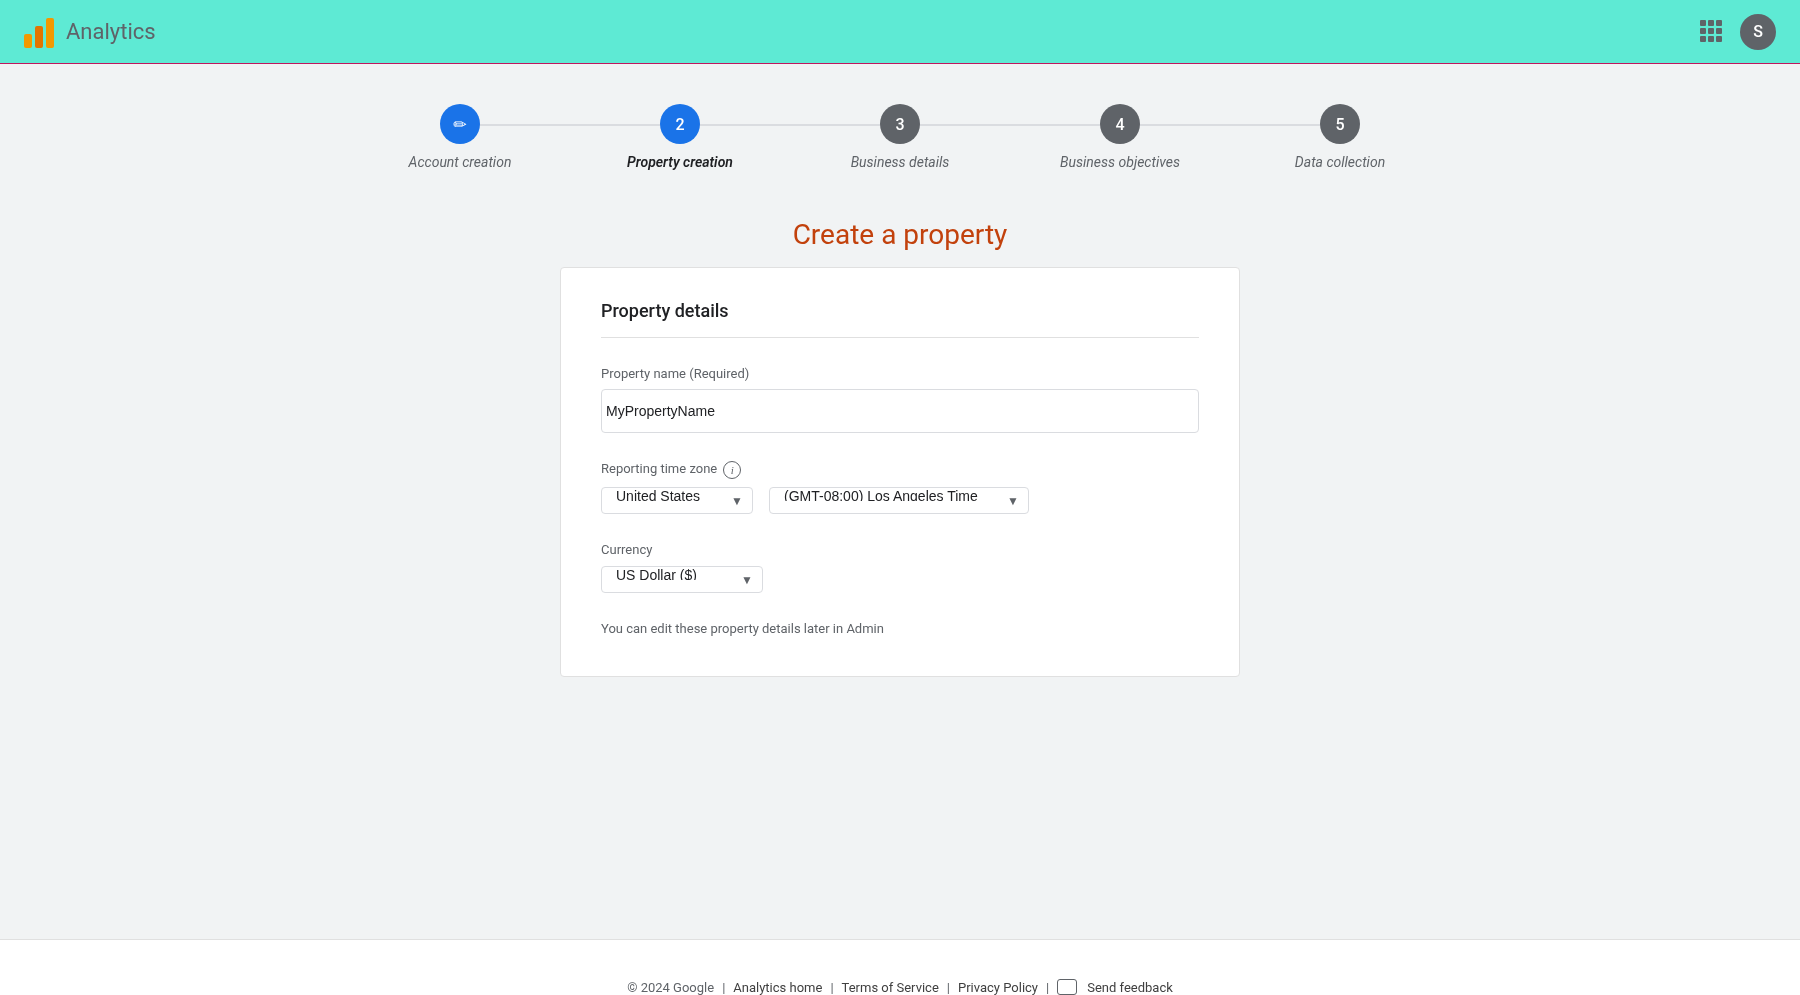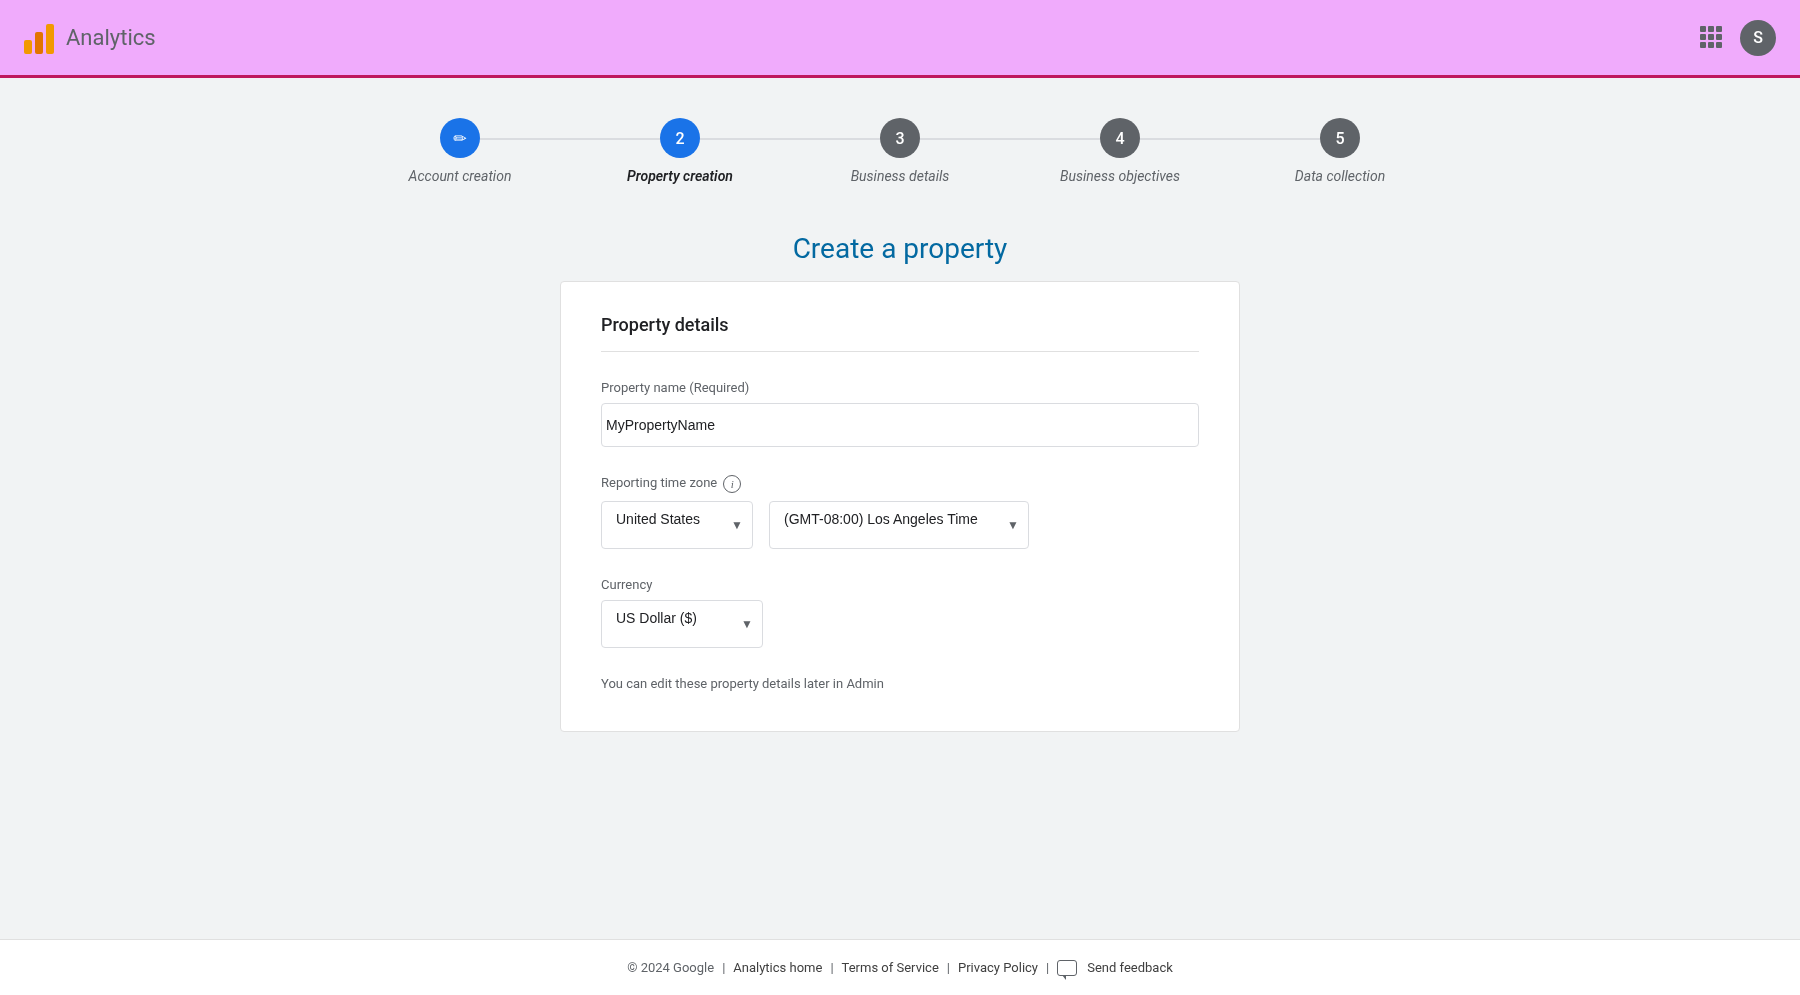--- a/index.html
+++ b/index.html
@@ -6,23 +6,23 @@
     body {
       font-family: 'Google Sans', Roboto, Arial, sans-serif;
       background: #f1f3f4;
       color: #202124;
       min-height: 995px;
       width: 1800px;
     }
 
     
     .header {
-      background: #f0abfc;
-      border-bottom: 3px solid #be185d;
-      height: 78px;
+      background: #5eead4;
+      border-bottom: 1px solid #be185d;
+      height: 64px;
       display: flex;
       align-items: center;
       justify-content: space-between;
       padding: 0 24px;
     }
     .header-left {
       display: flex;
       align-items: center;
       gap: 12px;
     }
@@ -151,21 +151,21 @@
       font-weight: 600;
     }
     .pencil-icon {
       font-size: 16px;
     }
 
     
     .page-title {
       font-size: 28px;
       font-weight: 400;
-      color: #0369a1;
+      color: #c2410c;
       margin-bottom: 16px;
       text-align: center;
     }
     .page-description {
       font-size: 14px;
       color: #5f6368;
       text-align: center;
       max-width: 700px;
       line-height: 1.6;
       margin-bottom: 40px;
@@ -230,21 +230,21 @@
       display: flex;
       gap: 16px;
       align-items: center;
     }
     .select-wrapper {
       position: relative;
       display: inline-flex;
       align-items: center;
     }
     .select-btn {
-      height: 48px;
+      height: 27px;
       border: 1px solid #dadce0;
       border-radius: 4px;
       padding: 0 36px 12px 14px;
       font-size: 14px;
       color: #202124;
       background: #fff;
       cursor: pointer;
       appearance: none;
       -webkit-appearance: none;
       outline: none;
@@ -271,21 +271,21 @@
     
     .footer {
       position: fixed;
       bottom: 0;
       left: 0;
       right: 0;
       height: 56px;
       background: #fff;
       border-top: 1px solid #e0e0e0;
       display: flex;
-      align-items: center;
+      align-items: flex-end;
       justify-content: center;
       gap: 6px;
       font-size: 13px;
       color: #5f6368;
     }
     .footer-link {
       color: #404040;
       text-decoration: none;
       cursor: pointer;
     }

